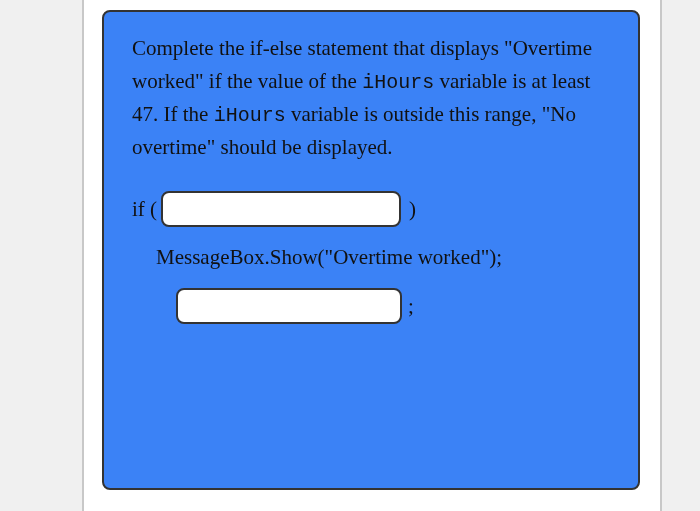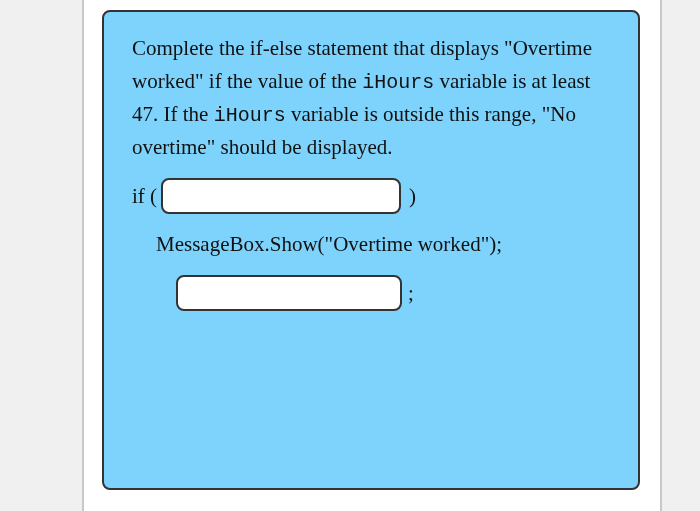--- a/index.html
+++ b/index.html
@@ -25,33 +25,33 @@
   .card {
     position: absolute;
     left: 18px;
     top: 10px;
     width: 538px;
     height: 480px;
     border: 2px solid #333;
     border-radius: 8px;
     box-sizing: border-box;
     padding: 20px 28px;
-    background: #7dd3fc;
+    background: #3b82f6;
   }
   .question {
     font-size: 21px;
     line-height: 1.55;
     color: #111;
   }
   .mono {
     font-family: 'Courier New', Courier, monospace;
     font-size: 20px;
   }
   .code-area {
-    margin-top: 15px;
+    margin-top: 28px;
     font-size: 21px;
     color: #111;
   }
   .row {
     display: flex;
     align-items: center;
     margin-bottom: 18px;
   }
   .indent {
     padding-left: 24px;

